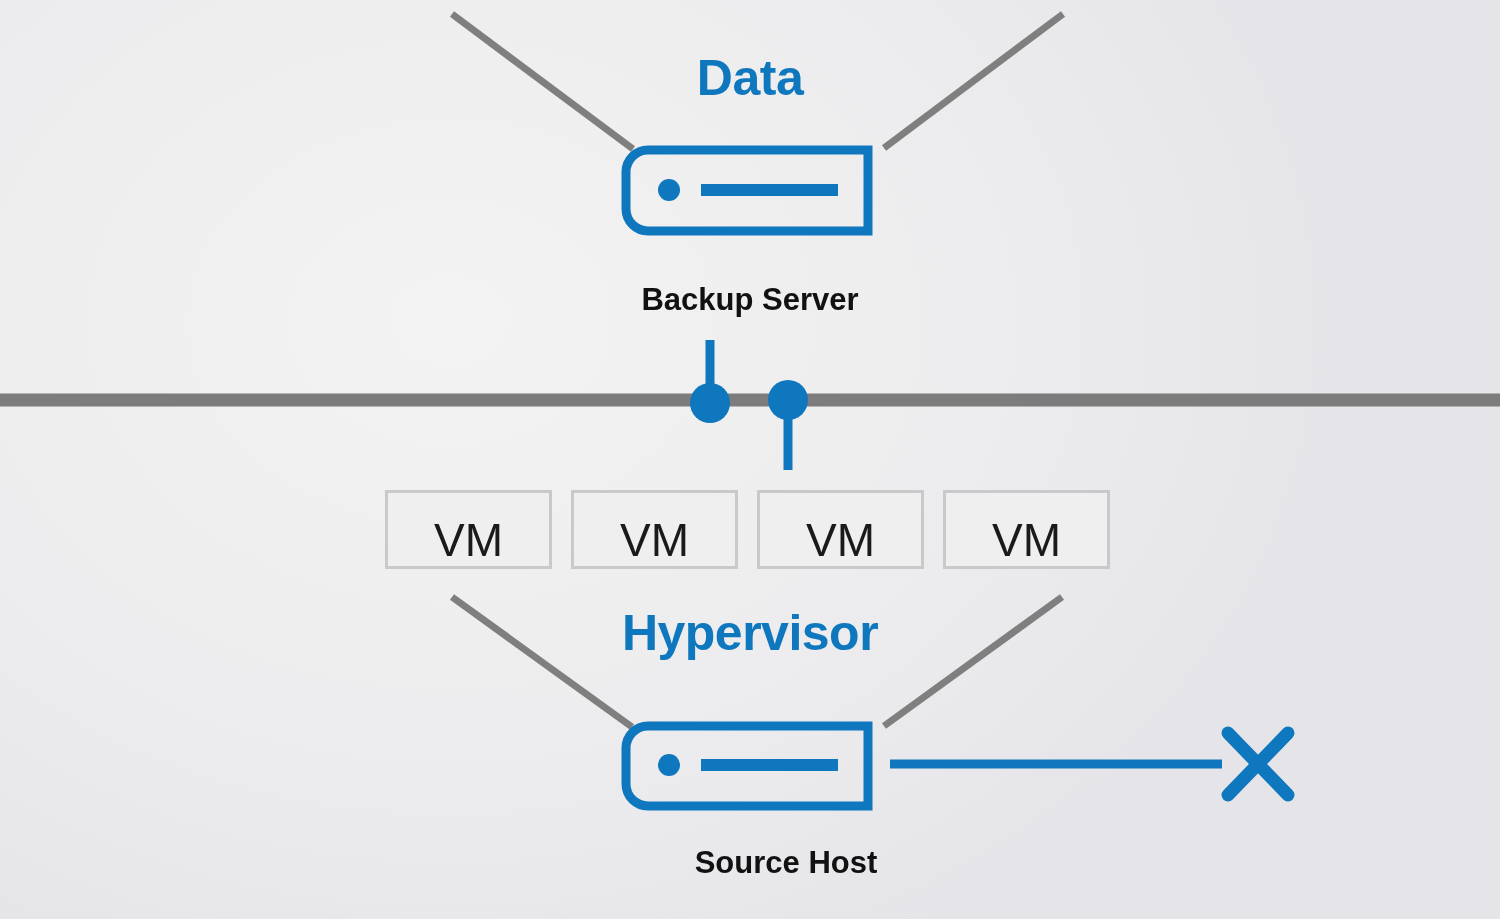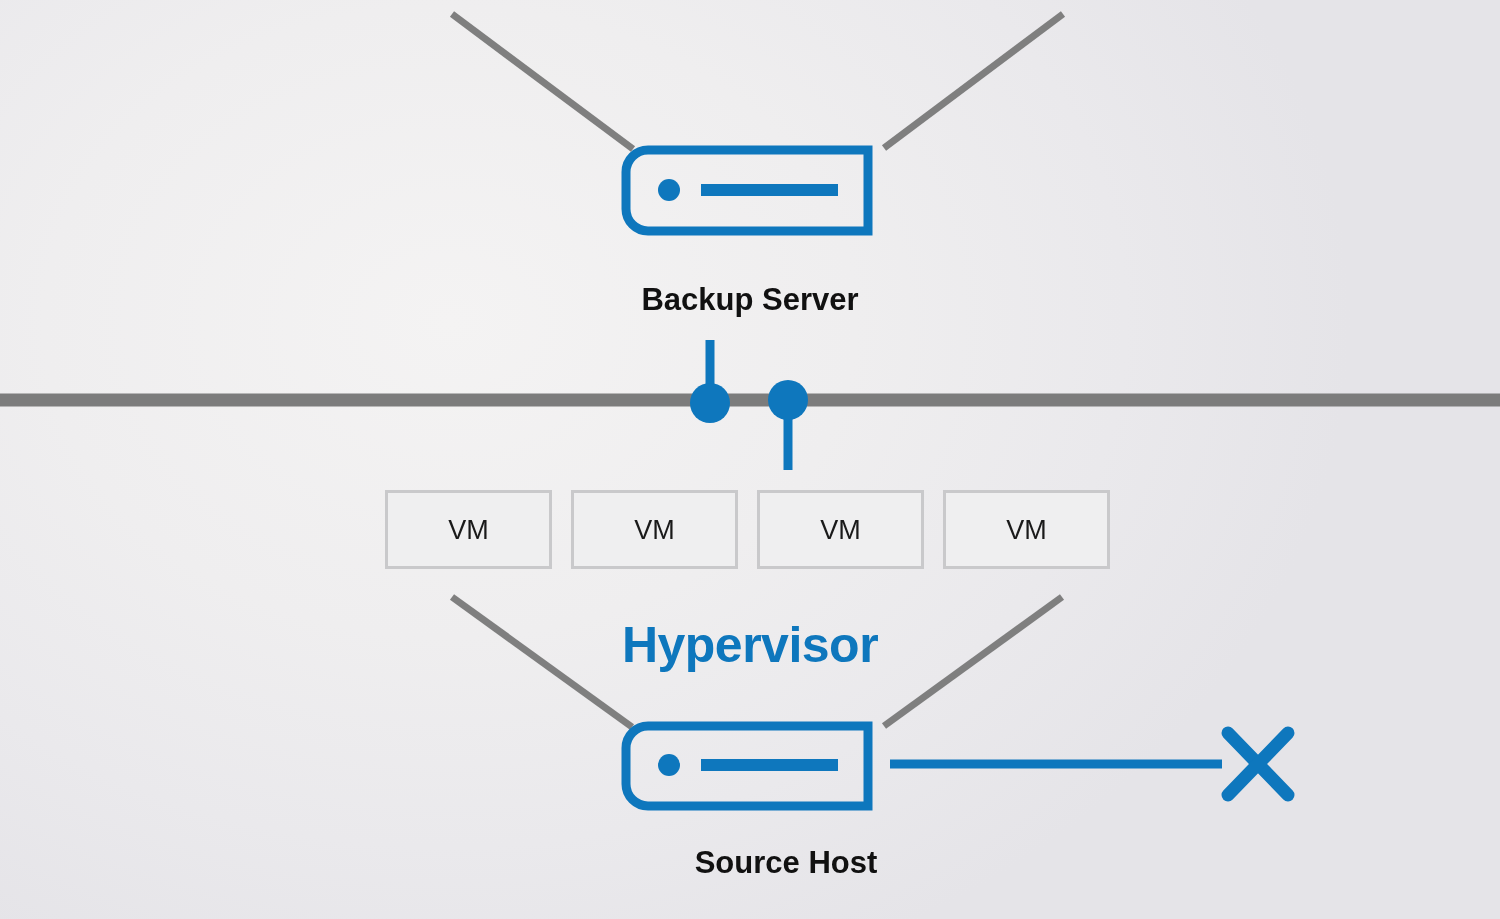--- a/index.html
+++ b/index.html
@@ -38,21 +38,21 @@
     letter-spacing: -0.5px;
   }
   .caption-black {
     font-weight: bold;
     font-size: 31px;
     color: #111111;
     letter-spacing: 0px;
   }
   .vm-text {
     position: absolute;
-    font-size: 27px;
+    font-size: 46px;
     color: #1a1a1a;
     line-height: 1;
     user-select: none;
   }
 </style>
 </head>
 <body>
 
 <div id="canvas">
 
@@ -108,24 +108,25 @@
     </g>
 
     <g>
       <rect x="386.5" y="491.5" width="164" height="76" fill="#efeff0" stroke="#c9c9cb" stroke-width="3"></rect>
       <rect x="572.5" y="491.5" width="164" height="76" fill="#efeff0" stroke="#c9c9cb" stroke-width="3"></rect>
       <rect x="758.5" y="491.5" width="164" height="76" fill="#efeff0" stroke="#c9c9cb" stroke-width="3"></rect>
       <rect x="944.5" y="491.5" width="164" height="76" fill="#efeff0" stroke="#c9c9cb" stroke-width="3"></rect>
     </g>
   </svg>
 
+  <div class="lbl title-blue" style="left:0; top:53px; width:1500px; text-align:center;">Data</div>
 
   <div class="lbl caption-black" style="left:0; top:284px; width:1500px; text-align:center;">Backup Server</div>
 
-  <div class="lbl title-blue" style="left:0; top:608px; width:1500px; text-align:center;margin-top:12px;">Hypervisor</div>
+  <div class="lbl title-blue" style="left:0; top:608px; width:1500px; text-align:center;">Hypervisor</div>
 
   <div class="lbl caption-black" style="left:0; top:847px; width:1500px; text-align:center;margin-left:36px;">Source Host</div>
 
   <div class="vm-text" style="left:386px; top:517px; width:165px; text-align:center;">VM</div>
   <div class="vm-text" style="left:572px; top:517px; width:165px; text-align:center;">VM</div>
   <div class="vm-text" style="left:758px; top:517px; width:165px; text-align:center;">VM</div>
   <div class="vm-text" style="left:944px; top:517px; width:165px; text-align:center;">VM</div>
 
 </div>
 

